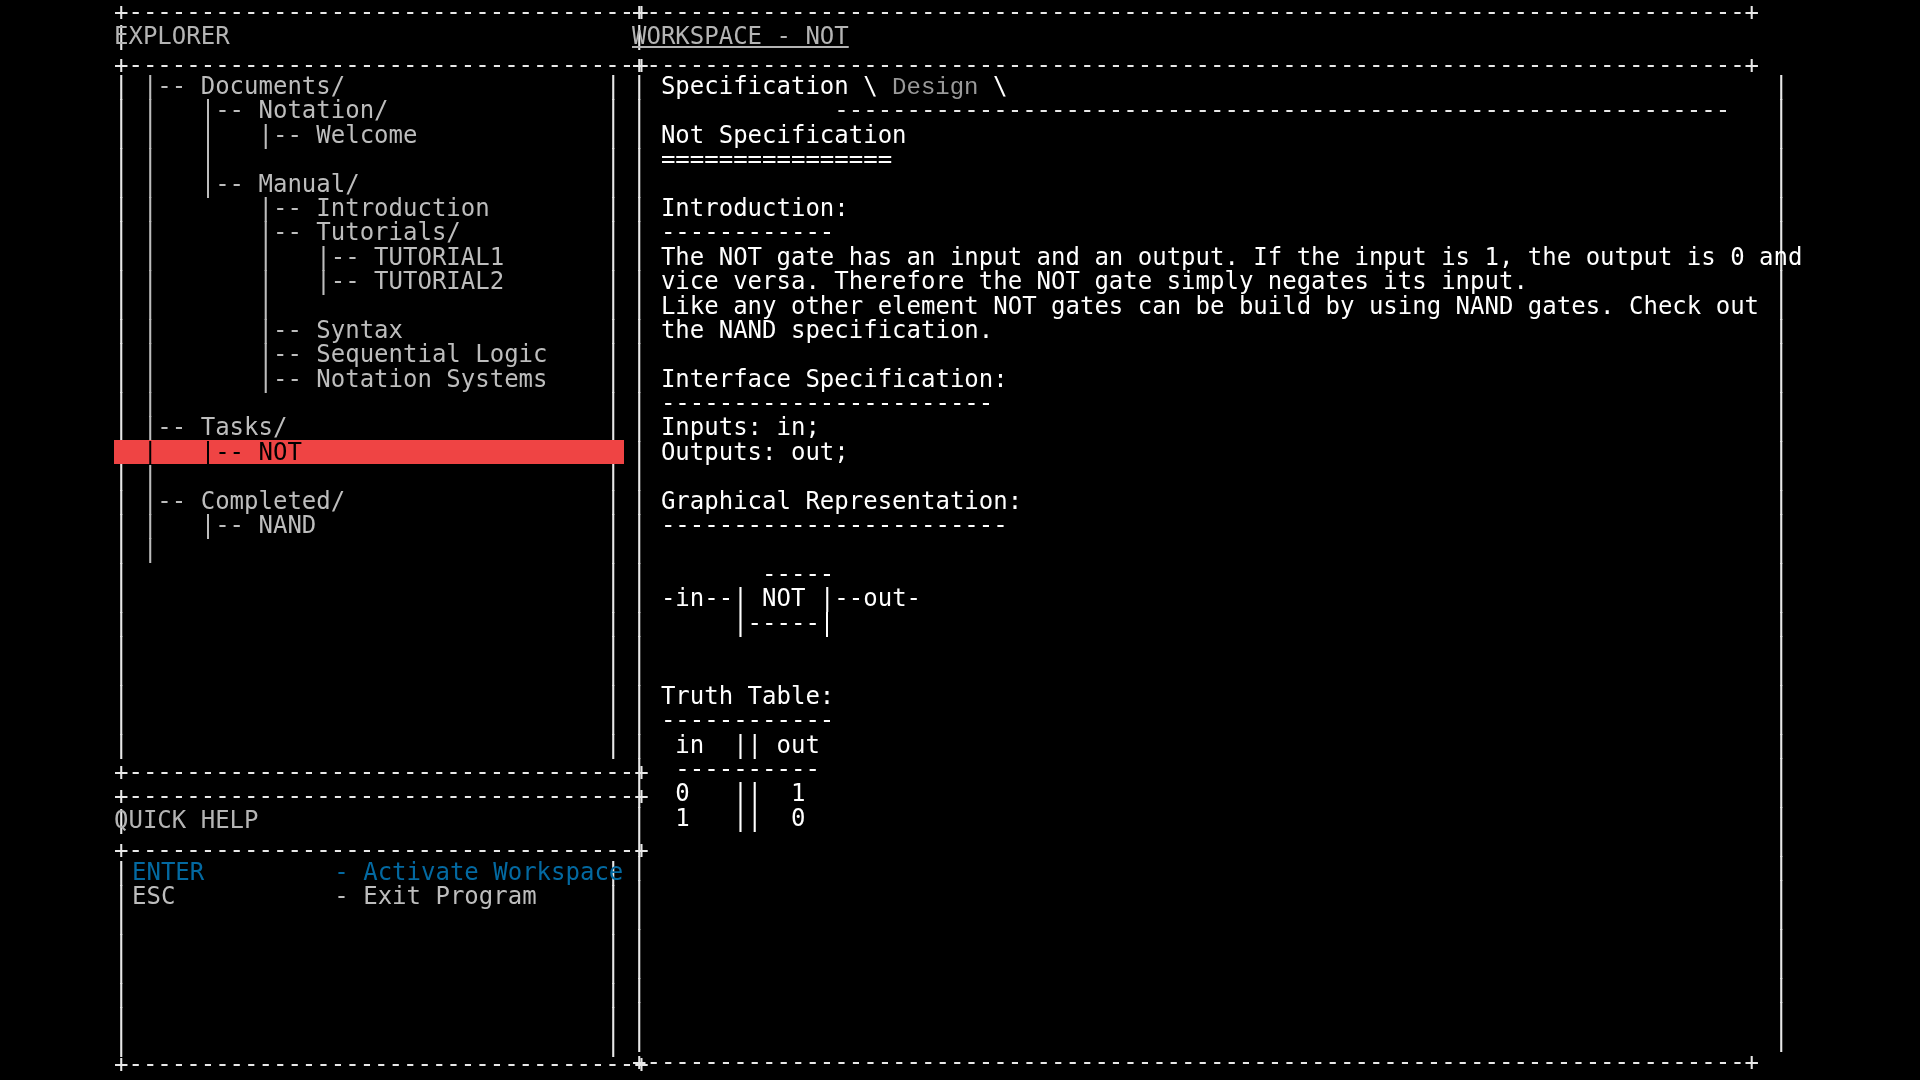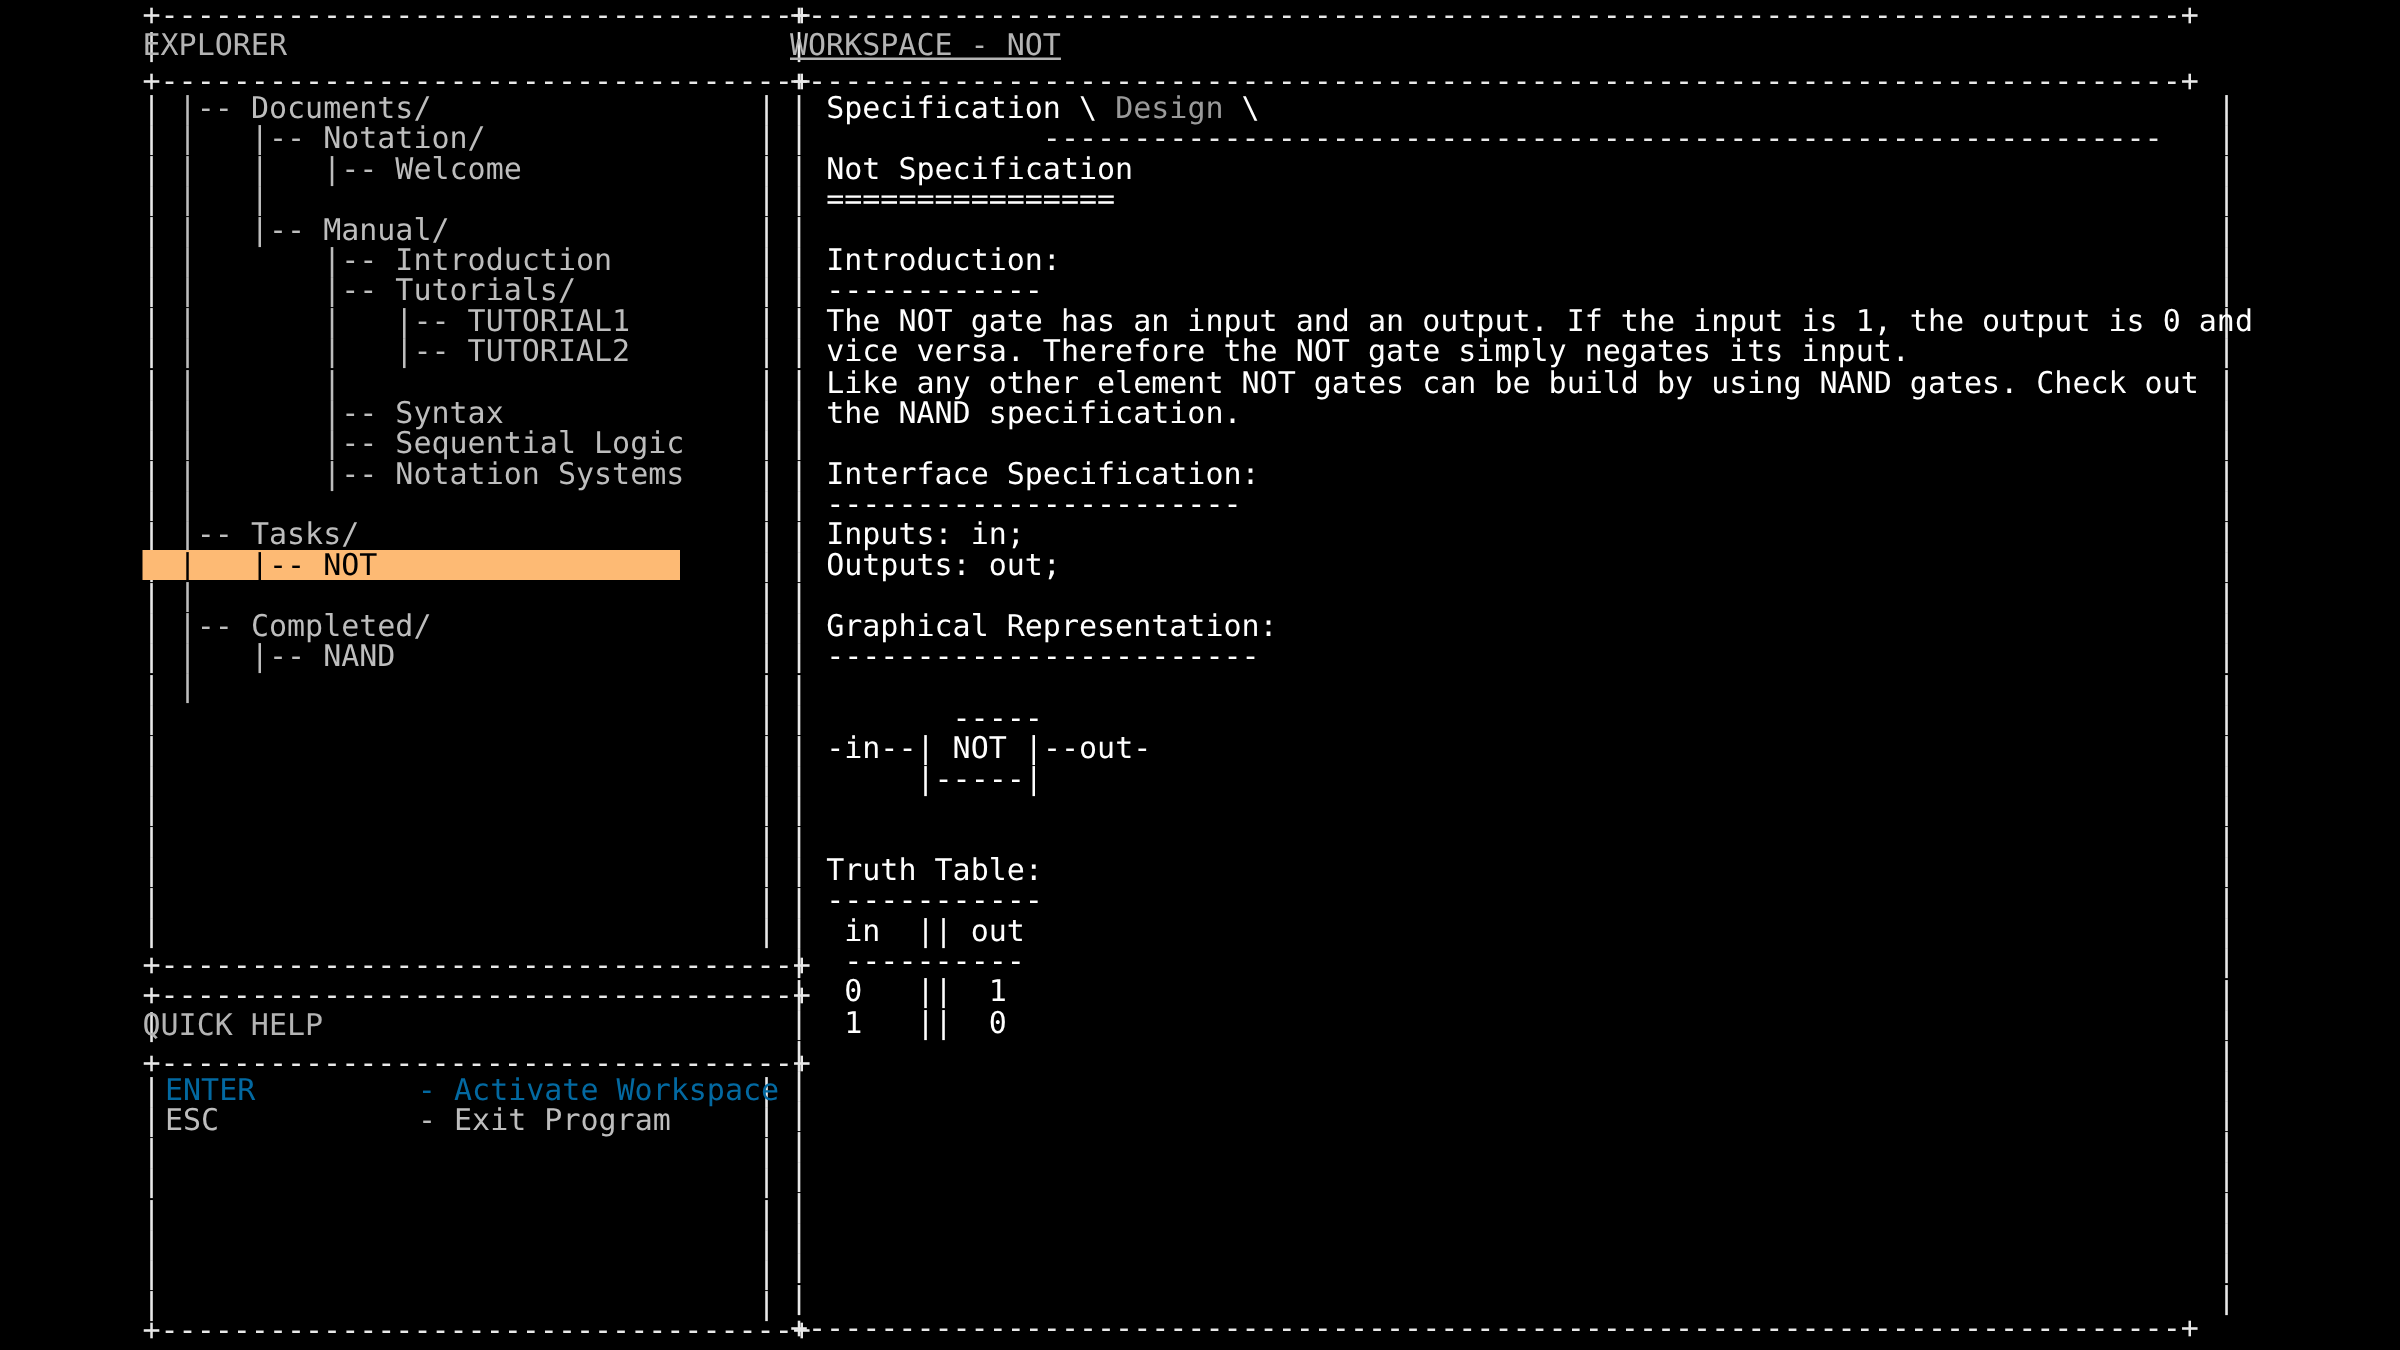--- a/index.html
+++ b/index.html
@@ -49,23 +49,23 @@
   .rail { position: absolute; color: #e8e8e8; }
 
   
   .trow {
     position: relative;
     height: 24.4px;
     white-space: pre;
     color: #bdbdbd;
   }
   .trow.sel {
-    background: #fdba74;
+    background: #ef4444;
     color: #000000;
-    width: 430px;
+    width: 510px;
   }
   .trow.sel .tline { color: #000000; }
 
   
   #help-panel { position: absolute; left: 114px; top: 760px; width: 510px; }
   #help-sep-a  { position: absolute; left: 0px; top: 0px;  }
   #help-sep-b  { position: absolute; left: 0px; top: 24px; }
   #help-title-row { position: absolute; left: 0px; top: 48px; width: 510px; height: 30px; }
   #help-title-text{ position: absolute; left: 0px; top: 0px; width: 510px; text-align: left; }
   #help-sep-c  { position: absolute; left: 0px; top: 78px; }
@@ -76,21 +76,21 @@
   #ws-panel { position: absolute; left: 632px; top: 0px; width: 1160px; }
   #ws-border-top  { position: absolute; left: 0px; top: 0px; }
   #ws-title-row   { position: absolute; left: 0px; top: 24px; width: 1160px; height: 30px; }
   #ws-title-text  { position: absolute; left: 0px; top: 0px; width: 1160px; text-align: left; text-decoration: underline; }
   #ws-border-mid  { position: absolute; left: 0px; top: 53px; }
   #ws-content     { position: absolute; left: 0px; top: 74px; width: 1160px; }
   #ws-border-bot  { position: absolute; left: 0px; top: 1050px; }
 
   .ws-line { white-space: pre; height: 24.4px; }
   .tab-active { color: #ffffff; }
-  .tab-inactive { color: #9a9a9a; }
+  .tab-inactive { color: #9a9a9a; font-family: Liberation Mono, monospace; }
   .tab-sep { color: #ffffff; }
 
   .vrail-outer { position: absolute; color: #e8e8e8; white-space: pre; }
 </style>
 </head>
 <body>
 
 <div class="screen">
 
   <div id="explorer-panel">

